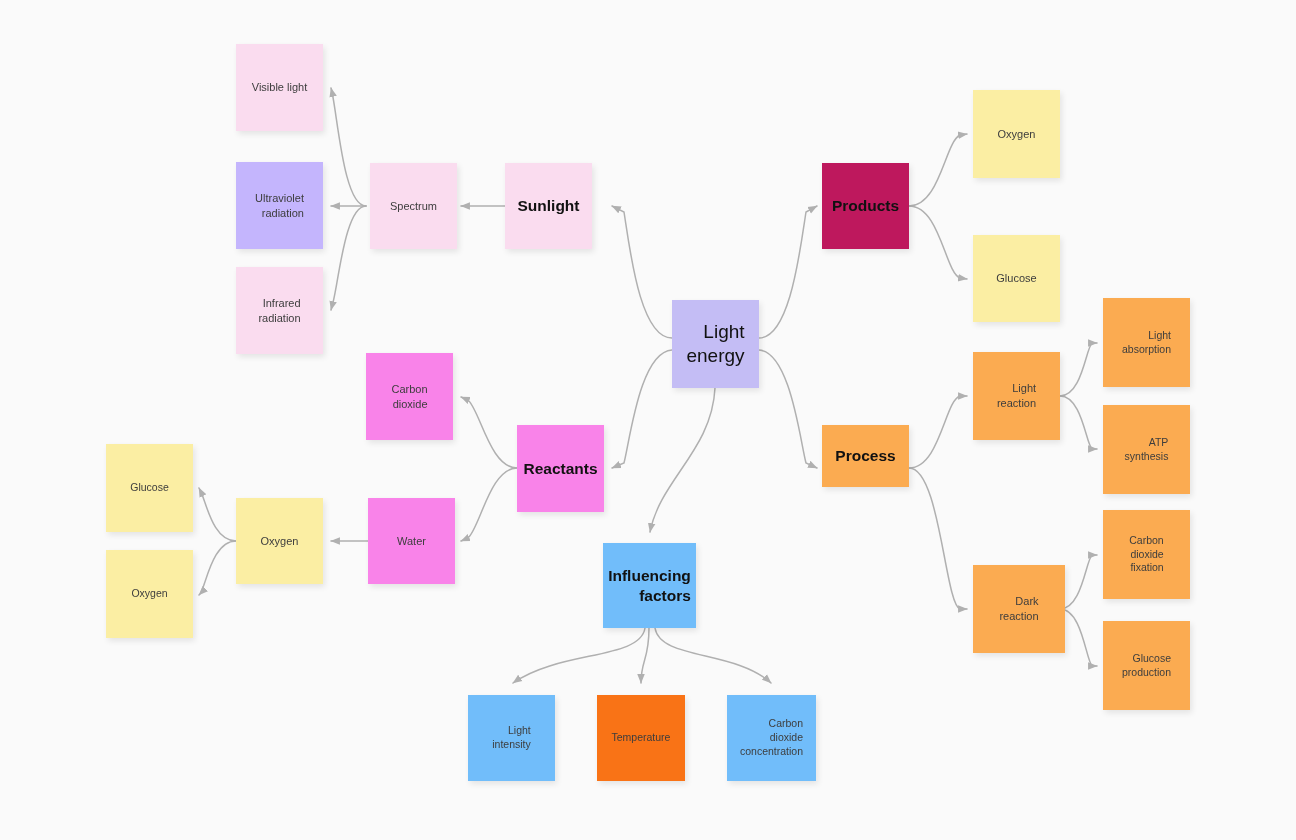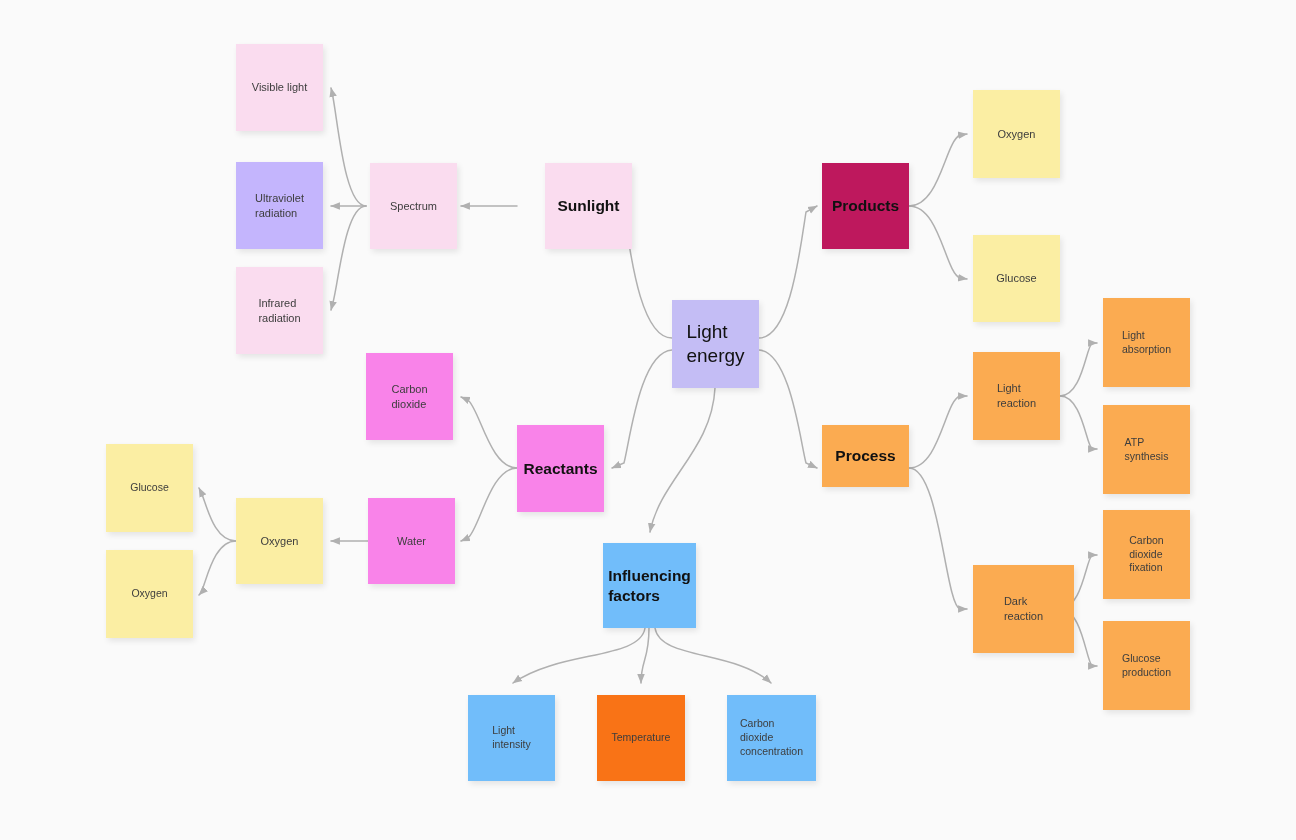--- a/index.html
+++ b/index.html
@@ -27,21 +27,21 @@
     width: 1296px;
     height: 840px;
     pointer-events: none;
   }
   .node {
     position: absolute;
     box-sizing: border-box;
     display: flex;
     align-items: center;
     justify-content: center;
-    text-align: left;
+    text-align: right;
     padding: 4px 14px;
     line-height: 1.32;
     color: #3a3a3a;
     box-shadow: 2px 3px 6px rgba(0,0,0,0.09);
     white-space: pre-line;
     z-index: 2;
   }
   .lvl0 {
     font-size: 19px;
     color: #111111;
@@ -99,21 +99,21 @@
         <path d="M 909,468 C 940,468 945,604 960,609 L 967,609" fill="none" stroke="#b0b0b0" stroke-width="1.5" stroke-linecap="round" marker-end="url(#arrow)"></path>
         <path d="M 1060,396 C 1082,396 1086,348 1092,343 L 1097,343" fill="none" stroke="#b0b0b0" stroke-width="1.5" stroke-linecap="round" marker-end="url(#arrow)"></path>
         <path d="M 1060,396 C 1082,396 1086,444 1092,449 L 1097,449" fill="none" stroke="#b0b0b0" stroke-width="1.5" stroke-linecap="round" marker-end="url(#arrow)"></path>
         <path d="M 1060,609 C 1082,609 1086,560 1092,555 L 1097,555" fill="none" stroke="#b0b0b0" stroke-width="1.5" stroke-linecap="round" marker-end="url(#arrow)"></path>
         <path d="M 1060,609 C 1082,609 1086,660 1092,666 L 1097,666" fill="none" stroke="#b0b0b0" stroke-width="1.5" stroke-linecap="round" marker-end="url(#arrow)"></path>
       </g>
   </svg>
   <div id="node-layer">
       <div class="node lvl0" style="left: 672px; top: 300px; width: 87px; height: 88px; background: rgb(196, 189, 245);">Light
 energy</div>
-      <div class="node lvl1" style="left: 545px; top: 163px; width: 87px; height: 86px; background: rgb(250, 220, 239);">Sunlight</div>
+      <div class="node lvl1" style="left: 505px; top: 163px; width: 87px; height: 86px; background: rgb(250, 220, 239);">Sunlight</div>
       <div class="node lvl2" style="left: 370px; top: 163px; width: 87px; height: 86px; background: rgb(250, 220, 239);">Spectrum</div>
       <div class="node lvl2" style="left: 236px; top: 44px; width: 87px; height: 87px; background: rgb(250, 220, 239);">Visible light</div>
       <div class="node lvl2" style="left: 236px; top: 162px; width: 87px; height: 87px; background: #c4b5fd;">Ultraviolet
 radiation</div>
       <div class="node lvl2" style="left: 236px; top: 267px; width: 87px; height: 87px; background: rgb(250, 220, 239);">Infrared
 radiation</div>
       <div class="node lvl1" style="left: 517px; top: 425px; width: 87px; height: 87px; background: rgb(249, 131, 233);">Reactants</div>
       <div class="node lvl2" style="left: 366px; top: 353px; width: 87px; height: 87px; background: rgb(249, 131, 233);">Carbon
 dioxide</div>
       <div class="node lvl2" style="left: 368px; top: 498px; width: 87px; height: 86px; background: rgb(249, 131, 233);">Water</div>
@@ -131,21 +131,21 @@
       <div class="node lvl1" style="left: 822px; top: 163px; width: 87px; height: 86px; background: #be185d;">Products</div>
       <div class="node lvl2" style="left: 973px; top: 90px; width: 87px; height: 88px; background: rgb(251, 238, 163);">Oxygen</div>
       <div class="node lvl2" style="left: 973px; top: 235px; width: 87px; height: 87px; background: rgb(251, 238, 163);">Glucose</div>
       <div class="node lvl1" style="left: 822px; top: 425px; width: 87px; height: 62px; background: rgb(251, 171, 81);">Process</div>
       <div class="node lvl2" style="left: 973px; top: 352px; width: 87px; height: 88px; background: rgb(251, 171, 81);">Light
 reaction</div>
       <div class="node lvl3" style="left: 1103px; top: 298px; width: 87px; height: 89px; background: rgb(251, 171, 81);">Light
 absorption</div>
       <div class="node lvl3" style="left: 1103px; top: 405px; width: 87px; height: 89px; background: rgb(251, 171, 81);">ATP
 synthesis</div>
-      <div class="node lvl2" style="left: 973px; top: 565px; width: 101px; height: 88px; background: rgb(251, 171, 81);">Dark
+      <div class="node lvl2" style="left: 973px; top: 565px; width: 92px; height: 88px; background: rgb(251, 171, 81);">Dark
 reaction</div>
       <div class="node lvl3" style="left: 1103px; top: 510px; width: 87px; height: 89px; background: rgb(251, 171, 81);">Carbon
 dioxide
 fixation</div>
       <div class="node lvl3" style="left: 1103px; top: 621px; width: 87px; height: 89px; background: rgb(251, 171, 81);">Glucose
 production</div>
     </div>
 </div>
 
 </body></html>

